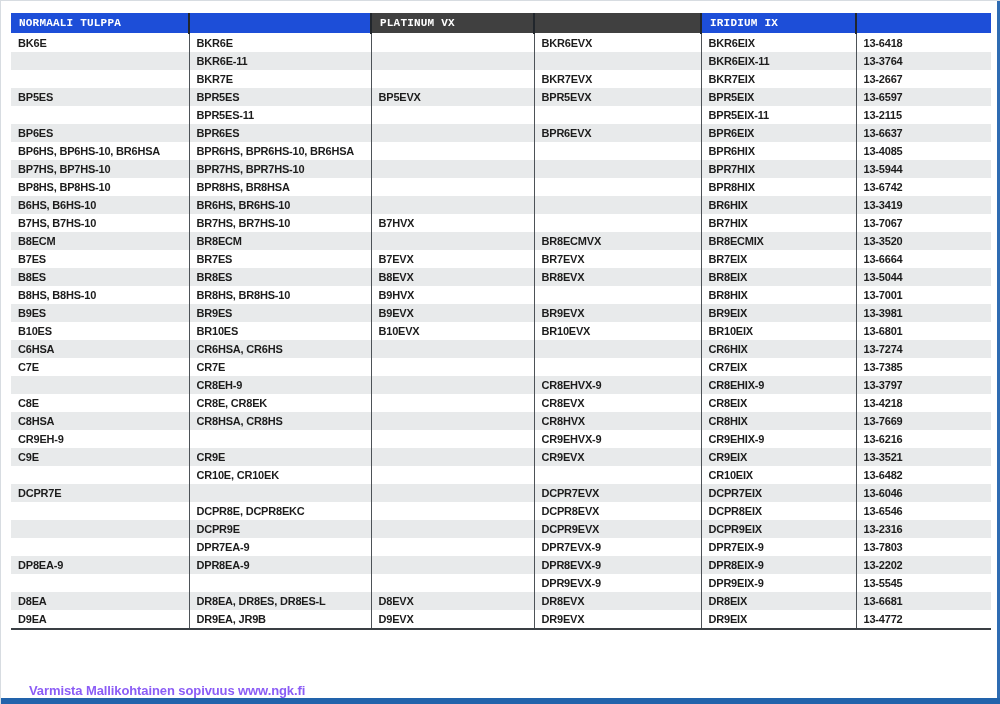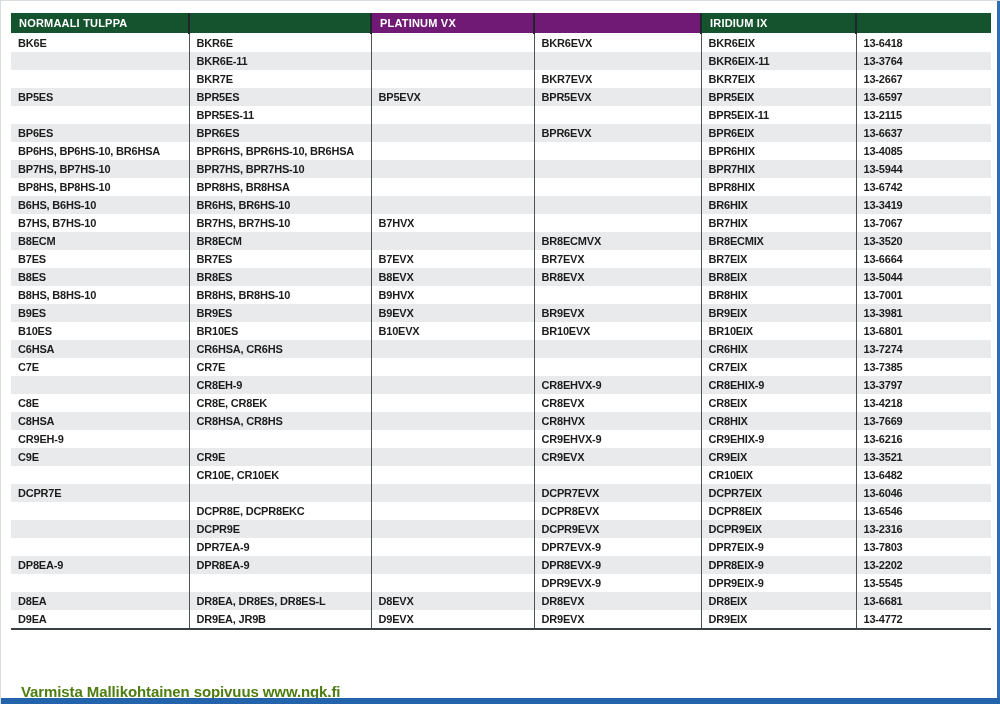--- a/index.html
+++ b/index.html
@@ -30,41 +30,41 @@
     font-weight:bold;
     color:#ffffff;
     text-align:left;
     padding:0 0 0 8px;
     letter-spacing:.2px;
     border-bottom:1px solid #ffffff;
     white-space:nowrap;
     overflow:hidden;
   }
   thead th + th{border-left:2px solid #21262c;}
-  .th-light{background:#14532d;}
-  .th-dark{background:#701a75;}
+  .th-light{background:#1d4ed8;font-family:Liberation Mono, monospace;}
+  .th-dark{background:#404040;font-family:Liberation Mono, monospace;}
   tbody td{
     height:18px;
     font-size:11px;
     font-weight:bold;
     color:#1c1c1c;
     letter-spacing:-0.2px;
     padding:0 0 0 7px;
     white-space:nowrap;
     overflow:hidden;
   }
   tbody td + td{border-left:1px solid #4d5257;}
   tbody tr:nth-child(even){background:#e8eaeb;}
   tbody tr:nth-child(odd){background:#ffffff;}
   .footer-note{
     position:absolute;
-    left:20px;top:682px;
-    font-size:15px;
+    left:28px;top:682px;
+    font-size:13px;
     font-weight:bold;
-    color:#4d7c0f;
+    color:#8b5cf6;
     letter-spacing:-0.1px;
   }
   .bottom-strip{
     position:absolute;
     left:0;bottom:0;
     width:1000px;height:6px;
     background:#2263ab;
   }
   .right-strip{
     position:absolute;

